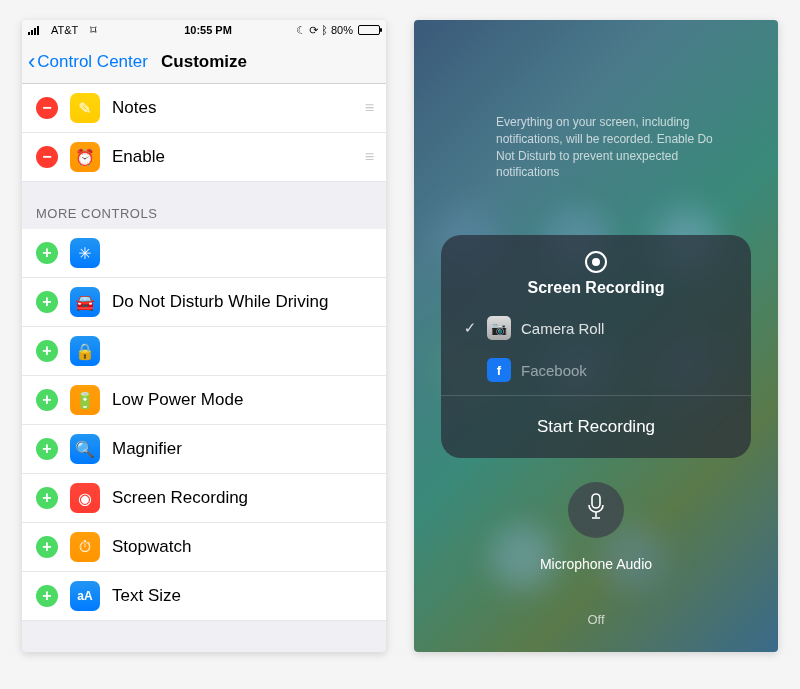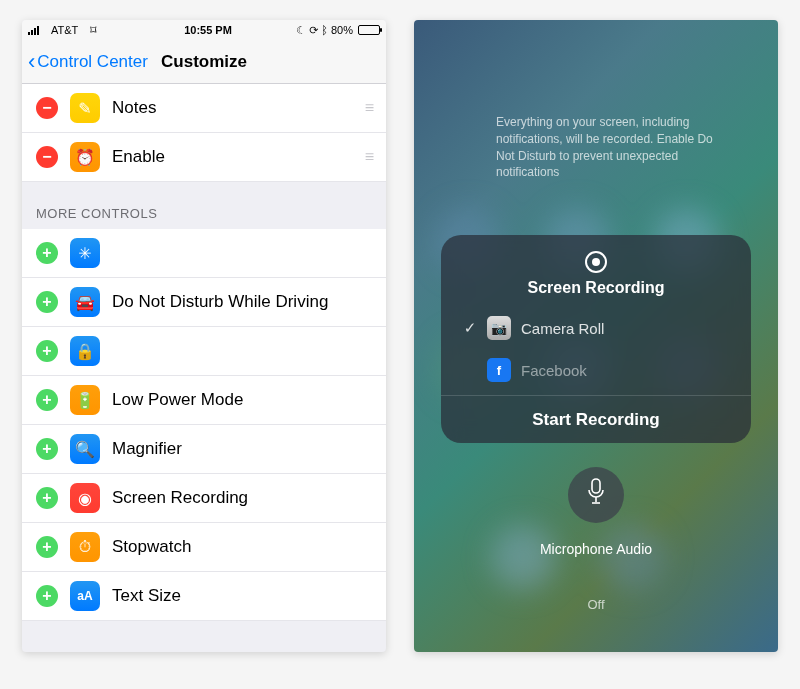--- a/index.html
+++ b/index.html
@@ -128,23 +128,23 @@
   }
   .dest-row.dim { color:rgba(255,255,255,.5); }
   .check { width:18px; text-align:center; margin-right:8px; }
   .dest-icon{
     width:24px; height:24px; border-radius:5px; margin-right:10px;
     display:flex; align-items:center; justify-content:center; font-size:13px; color:#fff;
   }
   .di-cam{background:linear-gradient(#ddd,#aaa); color:#333;}
   .di-fb{background:#1877f2; font-weight:700;}
   .start-btn{
-    border-top:1px solid rgba(255,255,255,.15); height:48px;
+    border-top:1px solid rgba(255,255,255,.15); height:63px;
     display:flex; align-items:center; justify-content:center;
-    color:#fff; font-size:17px; margin-top:4px;font-weight:bold;
+    color:#fff; font-size:17px; margin-top:4px;
   }
   .mic-btn{
     margin-top:24px; width:56px; height:56px; border-radius:50%;
     background:rgba(60,65,75,.75); display:flex; align-items:center; justify-content:center;
     color:#fff; font-size:24px; position:relative;
   }
   .mic-label{ margin-top:18px; color:#fff; font-size:14px; font-weight:400; text-align:center; position:relative;}
   .mic-state{ color:rgba(255,255,255,.7); font-size:13px; text-align:center; position:relative;margin-top:40px;}
 </style>
 </head>

